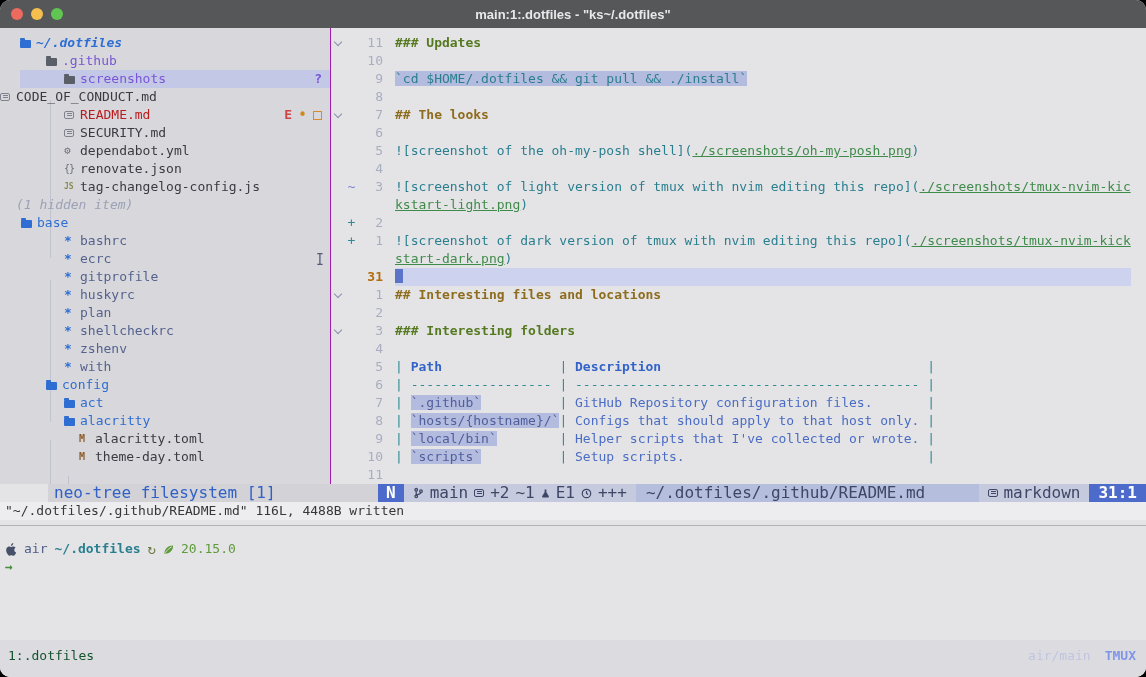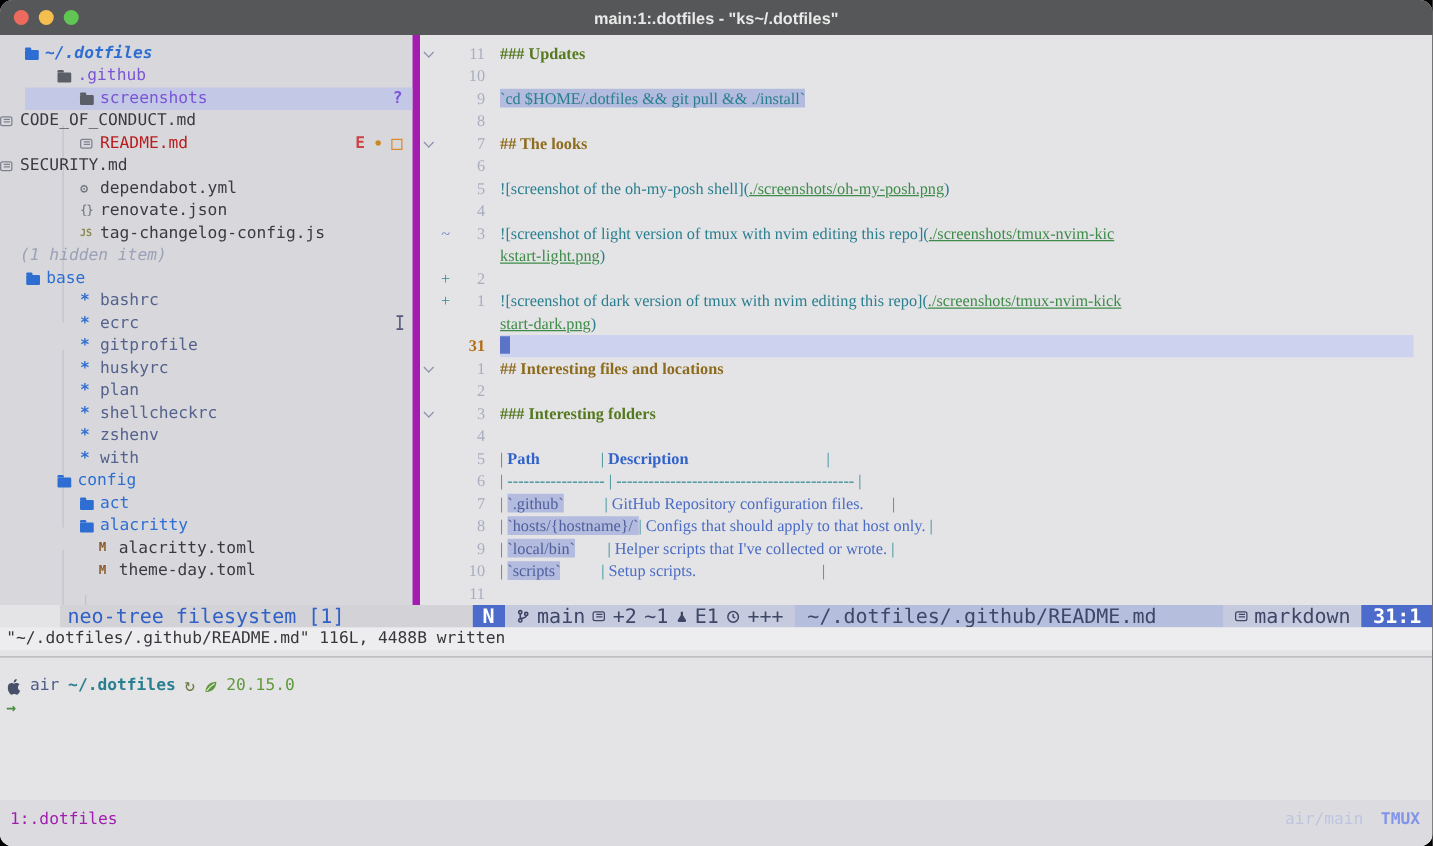--- a/index.html
+++ b/index.html
@@ -39,21 +39,21 @@
   .st-dir .tlabel{color:#2e6ed2;}
   .st-file .tlabel{color:#55628e;}
   .badges{margin-left:auto;margin-right:8px;display:flex;align-items:center;gap:6px;}
   .b-untracked{color:#7a55d6;font-weight:bold;}
   .b-error{color:#cc4444;font-weight:bold;}
   .b-dot{color:#cc8a1e;font-size:15px;}
   .b-square{width:7px;height:7px;border:1.5px solid #d98a2b;display:inline-block;}
   .guide{position:absolute;width:1px;background:#bfc3cf;z-index:1;}
   .ibeam{position:absolute;left:316px;top:224px;color:#555a7a;font-size:13px;transform:scaleY(1.25);z-index:3;}
   
-  .editor{position:absolute;left:330px;top:0;right:15px;height:456px;background:#e4e4e7;border-left:6px solid #a21caf;overflow:hidden;font-family:Liberation Serif, serif;}
+  .editor{position:absolute;left:330px;top:0;right:15px;height:456px;background:#e4e4e7;border-left:1px solid #a21caf;overflow:hidden;}
   .ed-lines{padding-top:6px;}
   .ed-line{height:18px;line-height:18px;display:flex;white-space:pre;overflow:hidden;}
   .fold{width:14px;flex:none;display:flex;justify-content:center;align-items:center;}
   .chev{width:5px;height:5px;border-right:1.6px solid #8a90ae;border-bottom:1.6px solid #8a90ae;transform:rotate(45deg);margin-top:-3px;}
   .sign{width:13px;flex:none;text-align:center;}
   .sg-mod{color:#7a85cf;}.sg-add{color:#2e8a94;}
   .lnum{width:25px;flex:none;text-align:right;color:#a8adc0;margin-right:12px;}
   .lnum.cur{color:#b26c0e;font-weight:bold;}
   .ltext{flex:1;overflow:hidden;white-space:pre;color:#3a3a40;}
   .ed-line.current .ltext{background:#cdd3ee;}
@@ -88,21 +88,21 @@
   .shell-line{position:absolute;left:0;right:0;height:18px;line-height:18px;display:flex;align-items:center;white-space:pre;}
   .sh-prompt{top:512px;padding-left:6px;gap:7px;}
   .sh-arrow{top:530px;padding-left:5px;color:#4a8f3f;font-weight:bold;}
   .sh-host{color:#4d5e85;}
   .sh-cwd{color:#2a7f8f;font-weight:bold;}
   .sh-git{color:#6b7a45;font-size:14px;}
   .sh-ver{color:#5f9a3a;}
   
   .tmuxbar{position:absolute;left:0;bottom:0;right:0;height:37px;background:#dcdce0;border-radius:0 0 10px 10px;
            display:flex;align-items:flex-start;padding:6px 10px 0 8px;box-sizing:border-box;}
-  .tmux-win{color:#a21caf;line-height:20px;}
+  .tmux-win{color:#14532d;line-height:20px;}
   .tmux-right{margin-left:auto;display:flex;gap:14px;line-height:20px;}
   .tmux-session{color:#bfc5e0;}
   .tmux-label{color:#8095e8;font-weight:bold;}
   svg{flex:none;}
 </style>
 </head>
 <body>
 
 <div class="window">
 
@@ -121,21 +121,21 @@
       <div class="guide" style="left:50px;top:72px;height:158px;"></div>
       <div class="guide" style="left:50px;top:252px;height:142px;"></div>
       <div class="guide" style="left:50px;top:412px;height:44px;"></div>
       <div class="guide" style="left:68px;top:448px;height:8px;"></div>
       <div class="tree" id="tree">
           <div class="tree-row st-root" style="padding-left: 20px;"><span class="ticon"><span class="i-folder f-blue"></span></span><span class="tlabel">~/.dotfiles</span></div>
           <div class="tree-row st-untracked" style="padding-left: 46px;"><span class="ticon"><span class="i-folder f-dark"></span></span><span class="tlabel">.github</span></div>
           <div class="tree-row st-untracked selected" style="padding-left: 64px;"><span class="ticon"><span class="i-folder f-dark"></span></span><span class="tlabel">screenshots</span><span class="badges"><span class="b-untracked">?</span></span></div>
           <div class="tree-row st-plain" style=""><span class="ticon"><span class="i-file"></span></span><span class="tlabel">CODE_OF_CONDUCT.md</span></div>
           <div class="tree-row st-modified" style="padding-left: 64px;"><span class="ticon"><span class="i-file"></span></span><span class="tlabel">README.md</span><span class="badges"><span class="b-error">E</span><span class="b-dot">•</span><span class="b-square"></span></span></div>
-          <div class="tree-row st-plain" style=""><span class="ticon"><span class="i-file"></span></span><span class="tlabel">SECURITY.md</span></div>
+          <div class="tree-row st-plain" style="padding-left: 64px;"><span class="ticon"><span class="i-file"></span></span><span class="tlabel">SECURITY.md</span></div>
           <div class="tree-row st-plain" style="padding-left: 64px;"><span class="ticon tx-gear">⚙</span><span class="tlabel">dependabot.yml</span></div>
           <div class="tree-row st-plain" style="padding-left: 64px;"><span class="ticon tx-braces">{}</span><span class="tlabel">renovate.json</span></div>
           <div class="tree-row st-plain" style="padding-left: 64px;"><span class="ticon tx-js">JS</span><span class="tlabel">tag-changelog-config.js</span></div>
           <div class="tree-row st-hidden" style=""><span class="ticon"></span><span class="tlabel">(1 hidden item)</span></div>
           <div class="tree-row st-dir" style="padding-left: 21px;"><span class="ticon"><span class="i-folder f-blue"></span></span><span class="tlabel">base</span></div>
           <div class="tree-row st-file" style="padding-left: 64px;"><span class="ticon tx-ast">*</span><span class="tlabel">bashrc</span></div>
           <div class="tree-row st-file" style="padding-left: 64px;"><span class="ticon tx-ast">*</span><span class="tlabel">ecrc</span></div>
           <div class="tree-row st-file" style="padding-left: 64px;"><span class="ticon tx-ast">*</span><span class="tlabel">gitprofile</span></div>
           <div class="tree-row st-file" style="padding-left: 64px;"><span class="ticon tx-ast">*</span><span class="tlabel">huskyrc</span></div>
           <div class="tree-row st-file" style="padding-left: 64px;"><span class="ticon tx-ast">*</span><span class="tlabel">plan</span></div>

